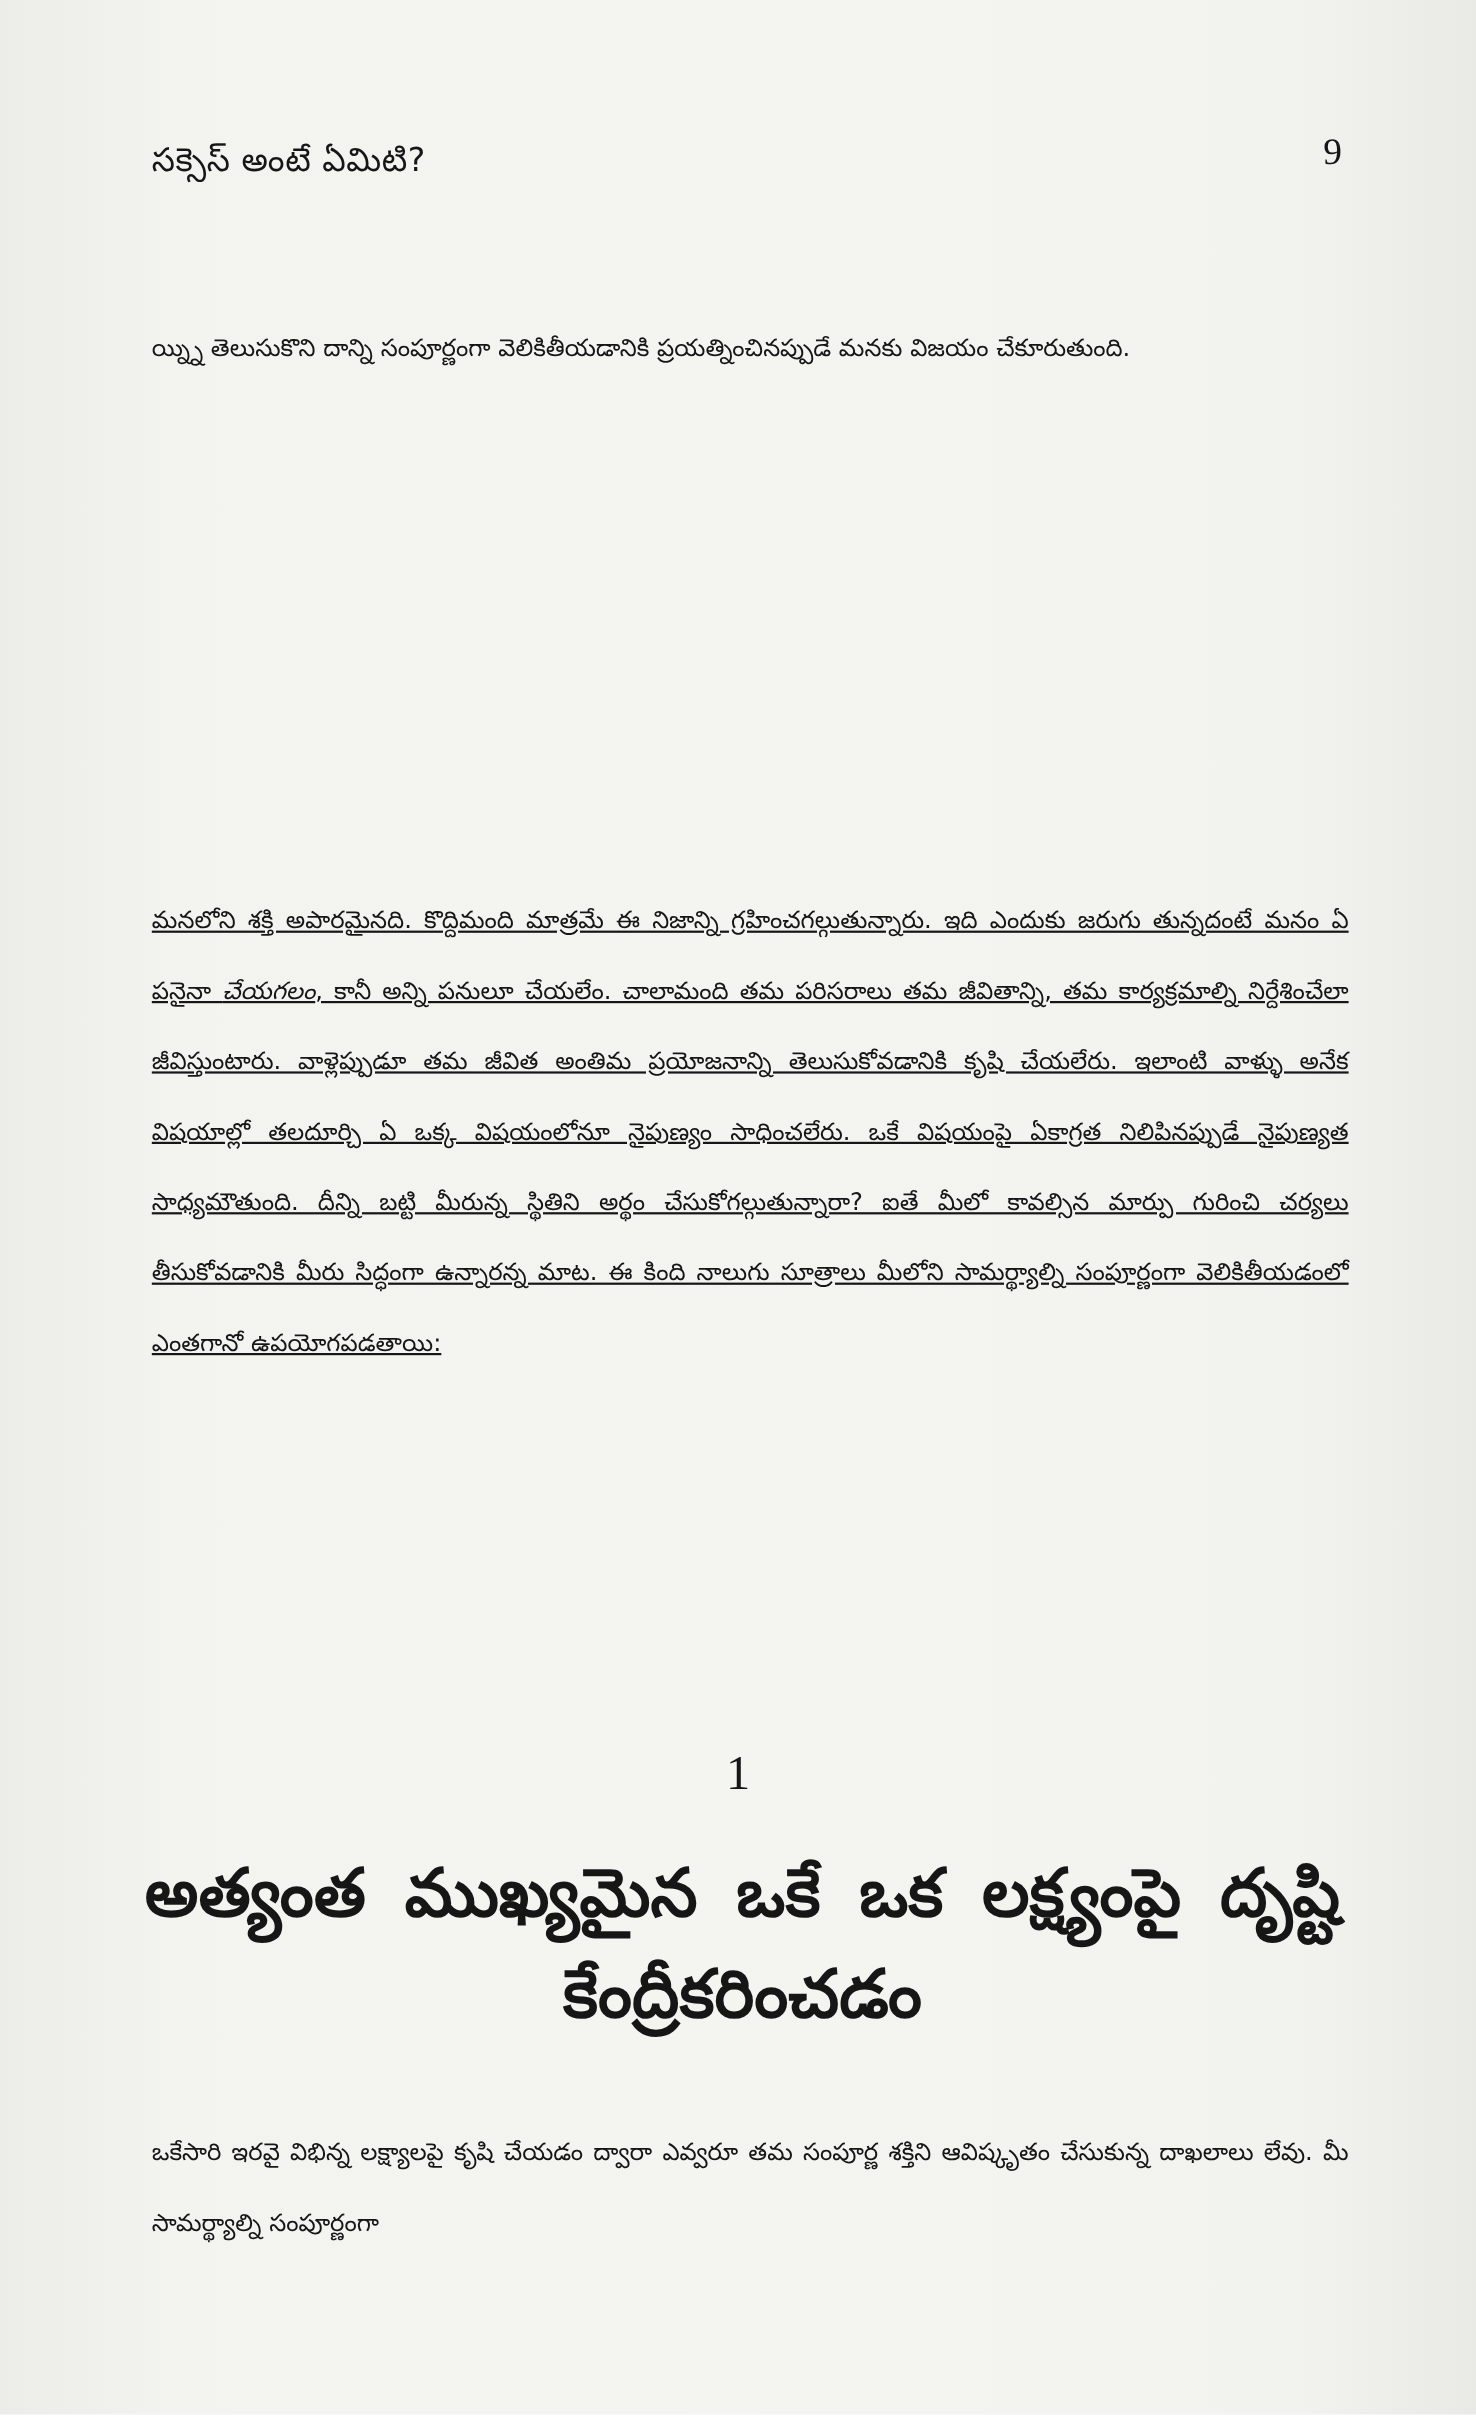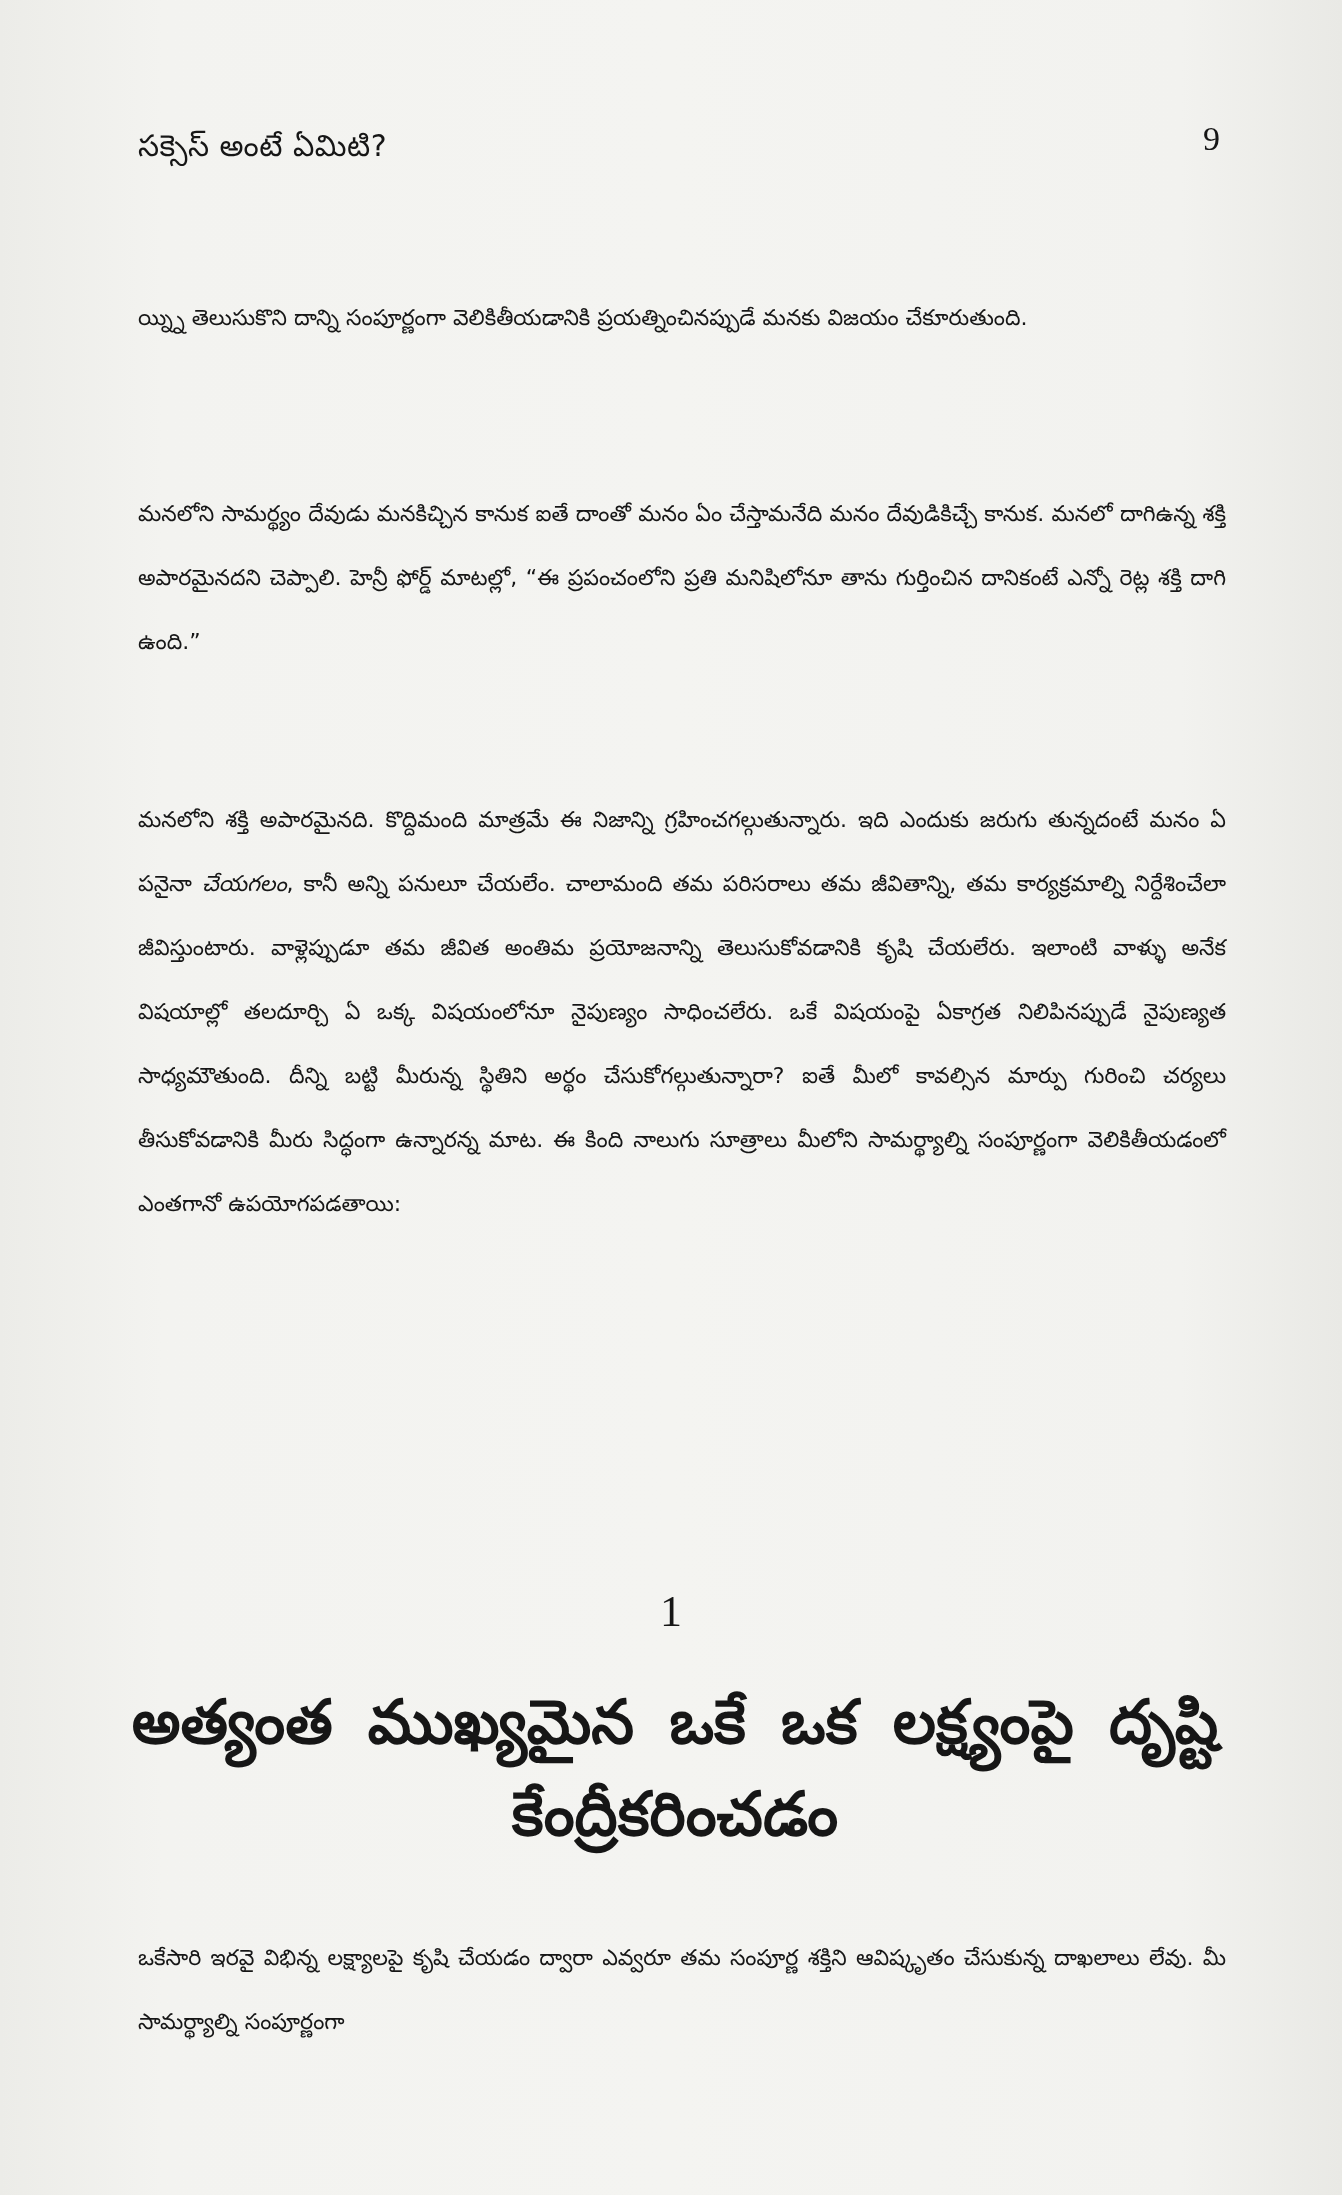--- a/index.html
+++ b/index.html
@@ -40,21 +40,21 @@
       position: absolute;
       left: 138px;
       width: 1088px;
       font-size: 22px;
       line-height: 64px;
       text-align: justify;
       text-align-last: left;
     }
     .p1 { top: 262px; }
     .p2 { top: 458px; }
-    .p3 { top: 764px; }
+    .p3 { top: 782px; text-decoration: underline; }
     .p4 { top: 1902px; }
     .italic { font-style: italic; }
     .section-number {
       position: absolute;
       left: 0;
       width: 1342px;
       top: 1562px;
       text-align: center;
       font-family: "Liberation Serif", "DejaVu Serif", serif;
       font-size: 44px;
@@ -74,21 +74,20 @@
 </head>
 <body>
 
 <div class="page">
 
   <div class="running-header">సక్సెస్ అంటే ఏమిటి?</div>
   <div class="page-number">9</div>
 
   <p class="body-text p1" style="margin:0;">య్న్ని తెలుసుకొని దాన్ని సంపూర్ణంగా వెలికితీయడానికి ప్రయత్నించినప్పుడే మనకు విజయం చేకూరుతుంది.</p>
 
-  <p class="body-text p2" style="margin:0;">మనలోని సామర్థ్యం దేవుడు మనకిచ్చిన కానుక ఐతే దాంతో మనం ఏం చేస్తామనేది మనం దేవుడికిచ్చే కానుక. మనలో దాగిఉన్న శక్తి అపారమైనదని చెప్పాలి. హెన్రీ ఫోర్డ్ మాటల్లో, “ఈ ప్రపంచంలోని ప్రతి మనిషిలోనూ తాను గుర్తించిన దానికంటే ఎన్నో రెట్ల శక్తి దాగి ఉంది.”</p>
 
   <p class="body-text p3" style="margin:0;"><span>మనలోని శక్తి అపారమైనది. కొద్దిమంది మాత్రమే ఈ నిజాన్ని గ్రహించగల్గుతున్నారు. ఇది ఎందుకు జరుగు తున్నదంటే మనం ఏ పనైనా </span><span class="italic">చేయగలం</span><span>, కానీ అన్ని పనులూ చేయలేం. చాలామంది తమ పరిసరాలు తమ జీవితాన్ని, తమ కార్యక్రమాల్ని నిర్దేశించేలా జీవిస్తుంటారు. వాళ్లెప్పుడూ తమ జీవిత అంతిమ ప్రయోజనాన్ని తెలుసుకోవడానికి కృషి చేయలేరు. ఇలాంటి వాళ్ళు అనేక విషయాల్లో తలదూర్చి ఏ ఒక్క విషయంలోనూ నైపుణ్యం సాధించలేరు. ఒకే విషయంపై ఏకాగ్రత నిలిపినప్పుడే నైపుణ్యత సాధ్యమౌతుంది. దీన్ని బట్టి మీరున్న స్థితిని అర్థం చేసుకోగల్గుతున్నారా? ఐతే మీలో కావల్సిన మార్పు గురించి చర్యలు తీసుకోవడానికి మీరు సిద్ధంగా ఉన్నారన్న మాట. ఈ కింది నాలుగు సూత్రాలు మీలోని సామర్థ్యాల్ని సంపూర్ణంగా వెలికితీయడంలో ఎంతగానో ఉపయోగపడతాయి:</span></p>
 
   <div class="section-number">1</div>
 
   <h2 class="section-heading" style="margin:0;">
     <span>అత్యంత ముఖ్యమైన ఒకే ఒక లక్ష్యంపై దృష్టి</span><br>
     <span>కేంద్రీకరించడం</span>
   </h2>
 

